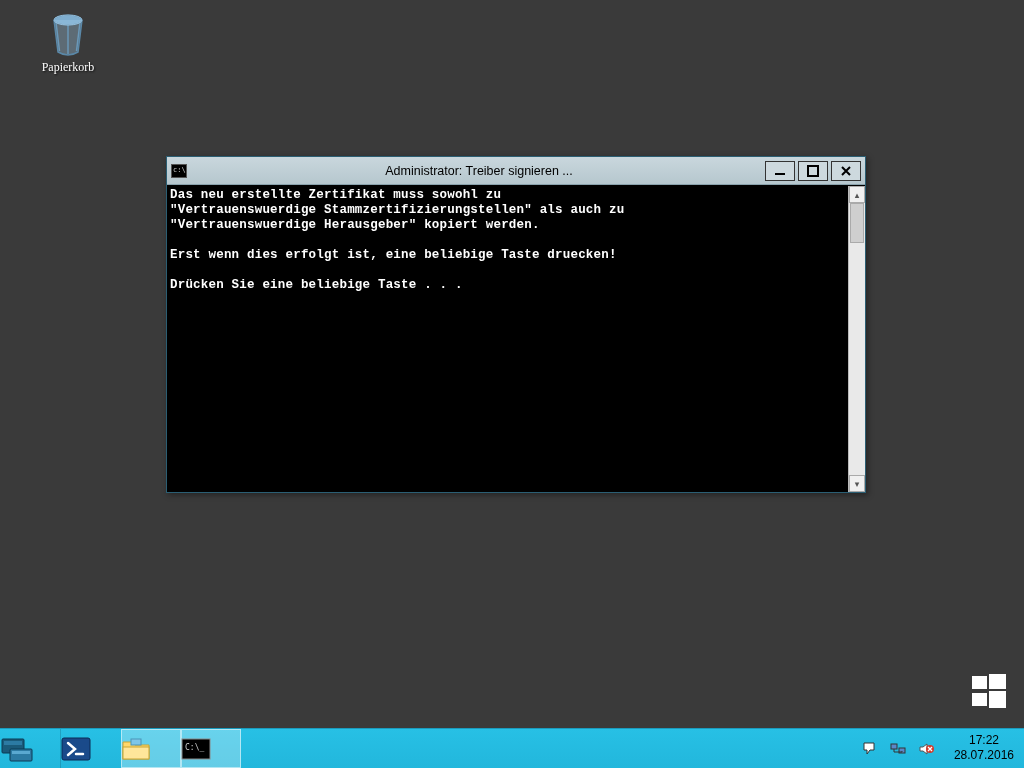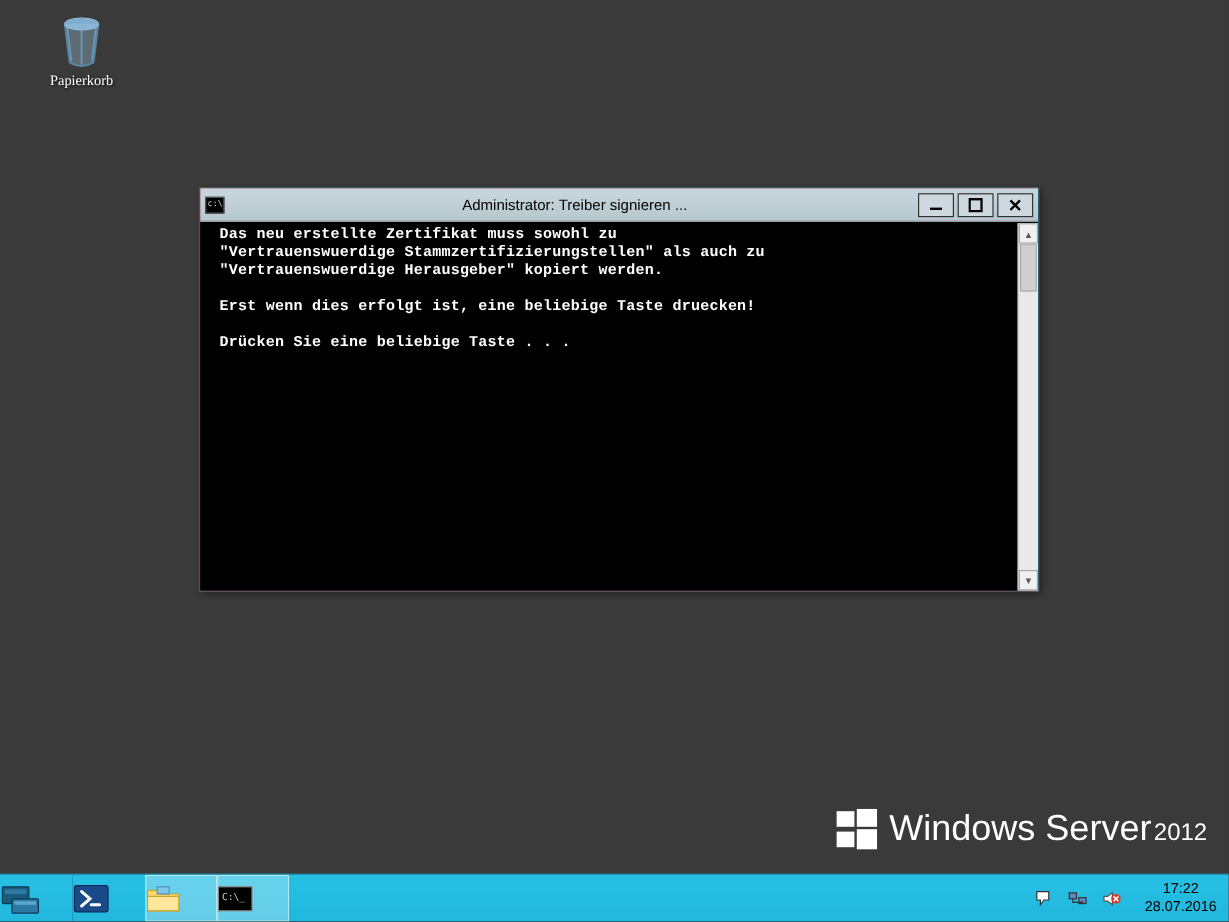--- a/index.html
+++ b/index.html
@@ -18,30 +18,30 @@
   .watermark { position: absolute; right: 18px; bottom: 60px; color: #fff; text-align: right; }
   .watermark .brand { display:flex; align-items:center; justify-content:flex-end; gap:10px; font-size: 30px; font-weight: 300; }
   .watermark .brand .thin { font-weight:300; }
   .watermark .brand .year { font-size:20px; font-weight:300; margin-left:2px;}
   .watermark .edition { font-size: 15px; margin-top: 60px; }
   .watermark .build { font-size: 15px; margin-top: 2px; }
   .winlogo { width:34px; height:34px; display:inline-block; }
   .winlogo rect { fill:#fff; }
 
   
-  .window { position: absolute; left: 166px; top: 156px; width: 700px; background:#ef4444; border:1px solid #2b5e73; box-shadow: 2px 2px 6px rgba(0,0,0,0.4); }
+  .window { position: absolute; left: 166px; top: 156px; width: 700px; background:#eab308; border:1px solid #2b5e73; box-shadow: 2px 2px 6px rgba(0,0,0,0.4); }
   .titlebar { height: 28px; background: linear-gradient(#c9d7dd,#b6c7ce); border-bottom:1px solid #8aa2ac; display:flex; align-items:center; padding:0 4px; }
   .titlebar .title-icon { width:16px; height:14px; background:#000; border:1px solid #555; margin-right:6px; position:relative; }
   .titlebar .title-icon::after{ content:"c:\\"; color:#ccc; font-size:7px; position:absolute; top:1px; left:1px; font-family:monospace;}
   .titlebar .title-text { flex:1; text-align:center; font-size:12.5px; color:#000; }
   .titlebar .win-btns { display:flex; gap:3px; }
   .titlebar .win-btn { width:30px; height:20px; background:#cdd9de; border:1px solid #333; display:flex; align-items:center; justify-content:center; font-family:Arial; font-size:12px; font-weight:bold; cursor:pointer; }
 
   .window-body { display:flex; background:#000; border-top:1px solid #000; }
-  .console { flex:1; height: 306px; background:#000; color:#fff; font-family: "Lucida Console","Courier New",monospace; font-size:12.5px; line-height:15px; padding:2px 16px; white-space:pre; font-weight:bold; letter-spacing:0.2px;}
+  .console { flex:1; height: 306px; background:#000; color:#fff; font-family: "Lucida Console","Courier New",monospace; font-size:12.5px; line-height:15px; padding:2px 3px; white-space:pre; font-weight:bold; letter-spacing:0.2px;}
   .scrollbar { width:17px; background:#e9e9e9; border-left:1px solid #bbb; position:relative; display:flex; flex-direction:column; }
   .scroll-arrow { height:17px; background:#f0f0f0; border:1px solid #aaa; display:flex; align-items:center; justify-content:center; font-size:9px; color:#555; cursor:pointer;}
   .scroll-track { flex:1; background:#e9e9e9; position:relative;}
   .scroll-thumb { position:absolute; top:0; left:1px; right:1px; height:40px; background:#cfcfcf; border:1px solid #aaa;}
 
   
   .taskbar { position:absolute; left:0; right:0; bottom:0; height:40px; background: linear-gradient(#27c0e5,#22b7dc); display:flex; align-items:stretch; border-top:1px solid #1a9bbd; }
   .taskbar .tb-divider { width:1px; background: rgba(0,0,0,0.15); }
   .tb-btn { width:60px; display:flex; align-items:center; justify-content:flex-start; cursor:pointer; }
   .tb-btn.active { background: rgba(255,255,255,0.3); box-shadow: inset 0 0 0 1px rgba(255,255,255,0.5); }
@@ -69,23 +69,20 @@
 </div>
 
 <div class="watermark">
   <div class="brand">
     <svg class="winlogo" viewBox="0 0 34 34">
       <rect x="0" y="2" width="15" height="13"></rect>
       <rect x="17" y="0" width="17" height="15"></rect>
       <rect x="0" y="19" width="15" height="13"></rect>
       <rect x="17" y="17" width="17" height="17"></rect>
     </svg>
-    <span>
-      <span class="thin">Windows Server</span><span class="year">2012</span>
-    </span>
   </div>
 </div>
 
 <div class="window">
   <div class="titlebar">
     <div class="title-icon"></div>
     <div class="title-text">Administrator:  Treiber signieren ...</div>
     <div class="win-btns">
       <div class="win-btn">
           <svg width="12" height="12">

